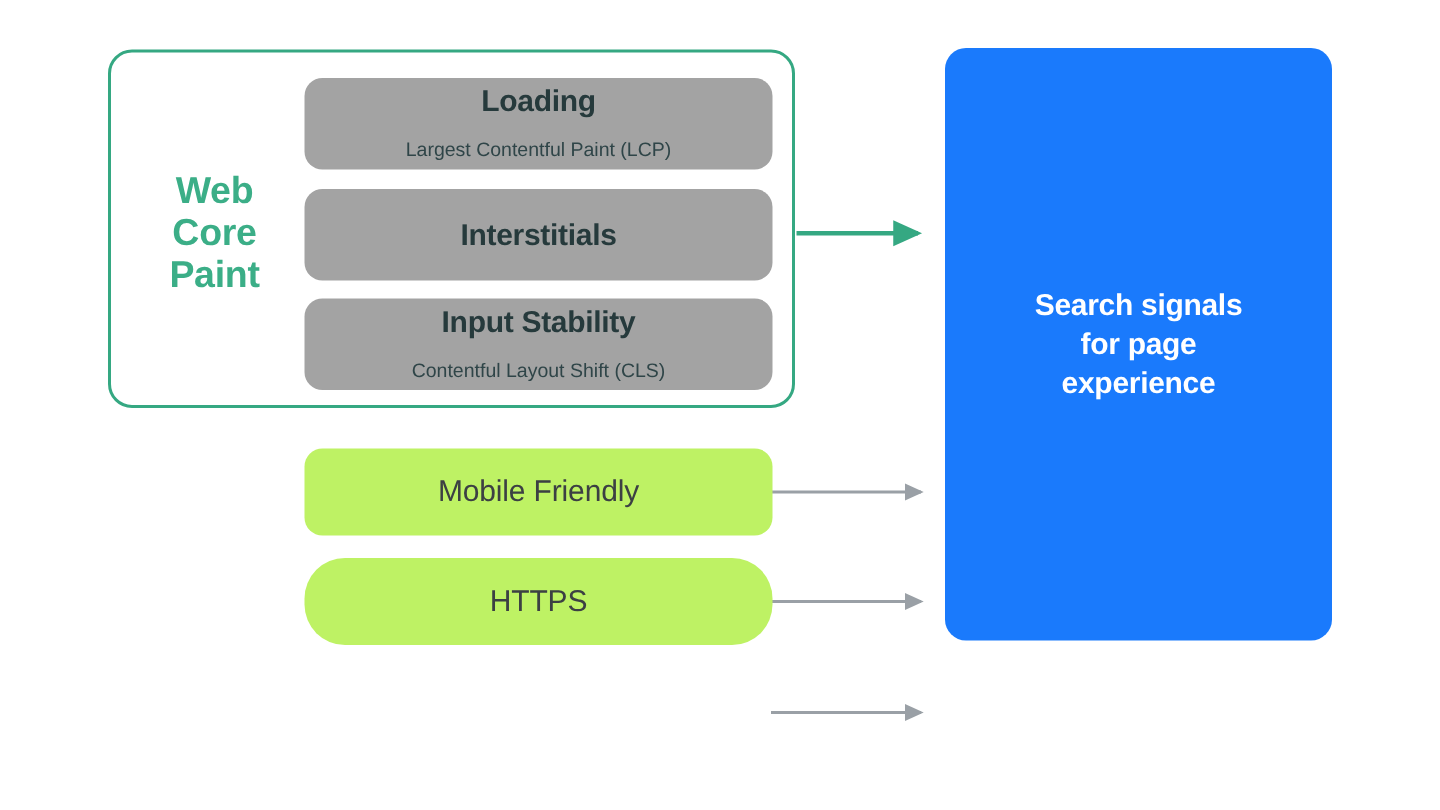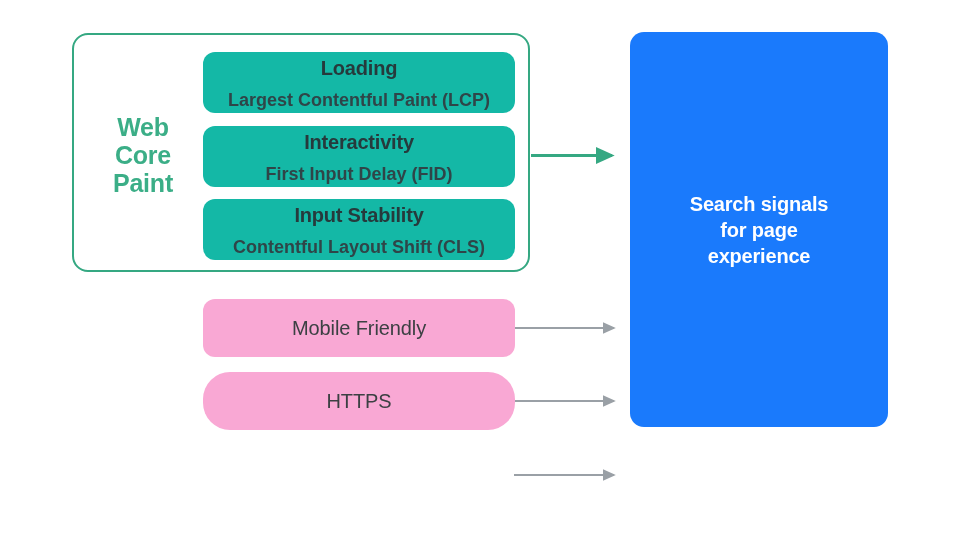--- a/index.html
+++ b/index.html
@@ -47,53 +47,53 @@
     letter-spacing: -0.2px;
   }
   .cwv-label span { display: block; }
 
   
   .metric-card {
     position: absolute;
     left: 203px;
     width: 312px;
     height: 61px;
-    background: #14b8a6;
+    background: #a3a3a3;
     border-radius: 12px;
     display: flex;
     flex-direction: column;
     align-items: center;
     justify-content: center;
   }
   .metric-card.m0 { top: 52px; }
   .metric-card.m1 { top: 126px; }
   .metric-card.m2 { top: 199px; }
 
   .metric-title {
     color: #263A3C;
     font-size: 20px;
     font-weight: 700;
     line-height: 24px;
     letter-spacing: -0.2px;
   }
   .metric-sub {
     color: #2F4548;
-    font-size: 18px;
-    font-weight: 700;
+    font-size: 13px;
+    font-weight: 400;
     line-height: 18px;
     margin-top: 11px;
   }
 
   
   .gray-card {
     position: absolute;
     left: 203px;
     width: 312px;
     height: 58px;
-    background: #f9a8d4;
+    background: #bef264;
     border-radius: 12px;
     display: flex;
     align-items: center;
     justify-content: center;
   }
   .gray-card.g0 { top: 299px; }
   .gray-card.g1 { top: 372px; border-radius: 27px; }
   .gray-card.g2 { top: 446px; }
 
   .gray-label {
@@ -169,22 +169,21 @@
     <span>Core</span>
     <span>Paint</span>
   </div>
 
   <div class="metric-card m0">
     <div class="metric-title">Loading</div>
     <div class="metric-sub">Largest Contentful Paint (LCP)</div>
   </div>
 
   <div class="metric-card m1">
-    <div class="metric-title">Interactivity</div>
-    <div class="metric-sub">First Input Delay (FID)</div>
+    <div class="metric-title">Interstitials</div>
   </div>
 
   <div class="metric-card m2">
     <div class="metric-title">Input Stability</div>
     <div class="metric-sub">Contentful Layout Shift (CLS)</div>
   </div>
 
   <div class="gray-card g0">
     <div class="gray-label">Mobile Friendly</div>
   </div>

